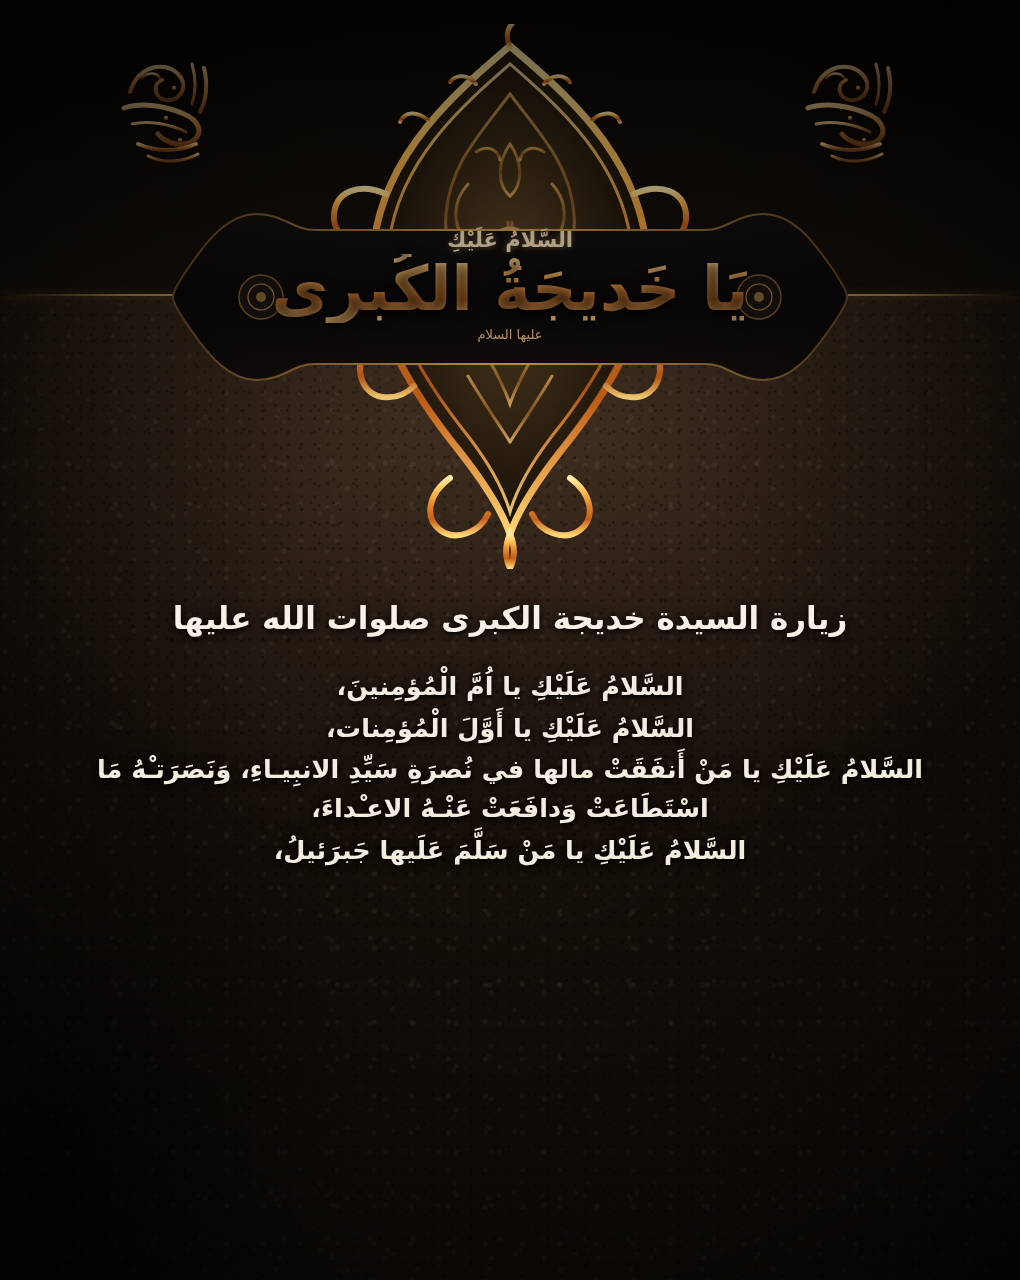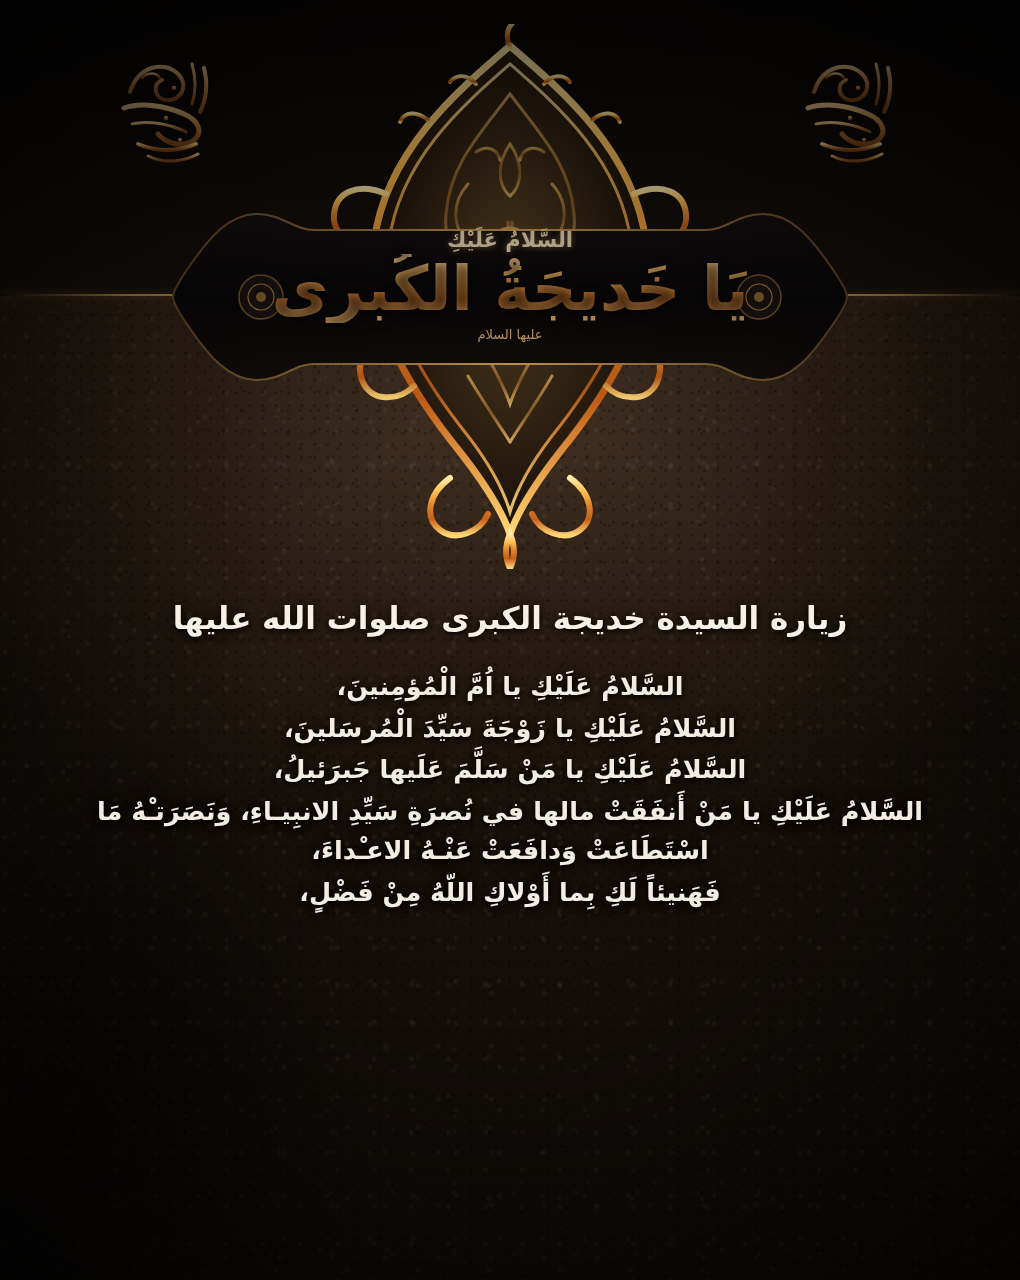--- a/index.html
+++ b/index.html
@@ -376,20 +376,19 @@
       <div class="plaque-sub">عليها السلام</div>
     </div>
   </div>
 
   <div class="bg-vignette"></div>
 
   <div class="content">
     <div class="ziyarat-title">زيارة السيدة خديجة الكبرى صلوات الله عليها</div>
     <div class="lines">
       <div class="line">السَّلامُ عَلَيْكِ يا اُمَّ الْمُؤمِنينَ،</div>
-      <div class="line">السَّلامُ عَلَيْكِ يا زَوْجَةَ سَيِّدَ الْمُرسَلينَ،</div>
+      <div class="line">السَّلامُ عَلَيْكِ يا أَوَّلَ الْمُؤمِنات،</div>
+      <div class="line wide">السَّلامُ عَلَيْكِ يا مَنْ أَنفَقَتْ مالها في نُصرَةِ سَيِّدِ الانبِيـاءِ، وَنَصَرَتـْهُ مَا اسْتَطَاعَتْ وَدافَعَتْ عَنْـهُ الاعـْداءَ،</div>
       <div class="line">السَّلامُ عَلَيْكِ يا مَنْ سَلَّمَ عَلَيها جَبرَئيلُ،</div>
-      <div class="line wide">السَّلامُ عَلَيْكِ يا مَنْ أَنفَقَتْ مالها في نُصرَةِ سَيِّدِ الانبِيـاءِ، وَنَصَرَتـْهُ مَا اسْتَطَاعَتْ وَدافَعَتْ عَنْـهُ الاعـْداءَ،</div>
-      <div class="line">فَهَنيئاً لَكِ بِما أَوْلاكِ اللّهُ مِنْ فَضْلٍ،</div>
     </div>
   </div>
 
 </div>
 
 </body></html>

